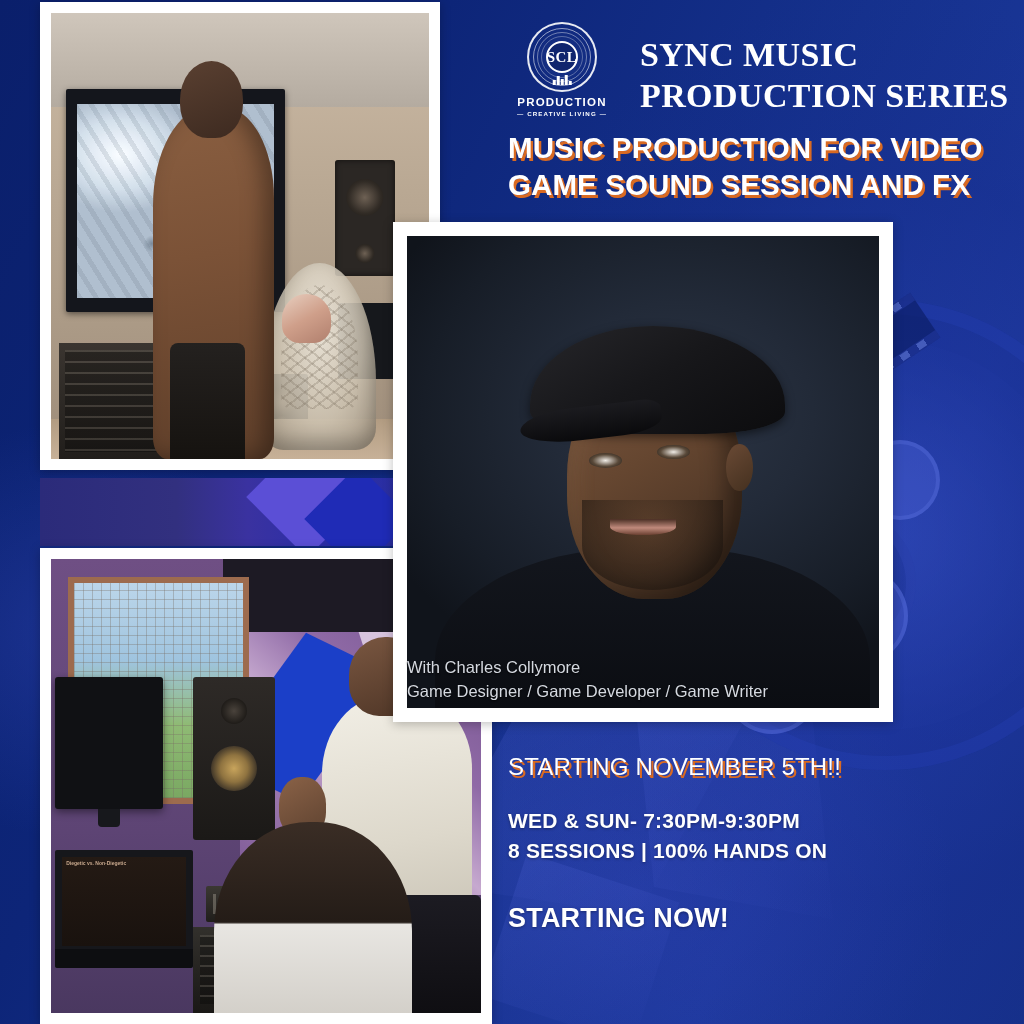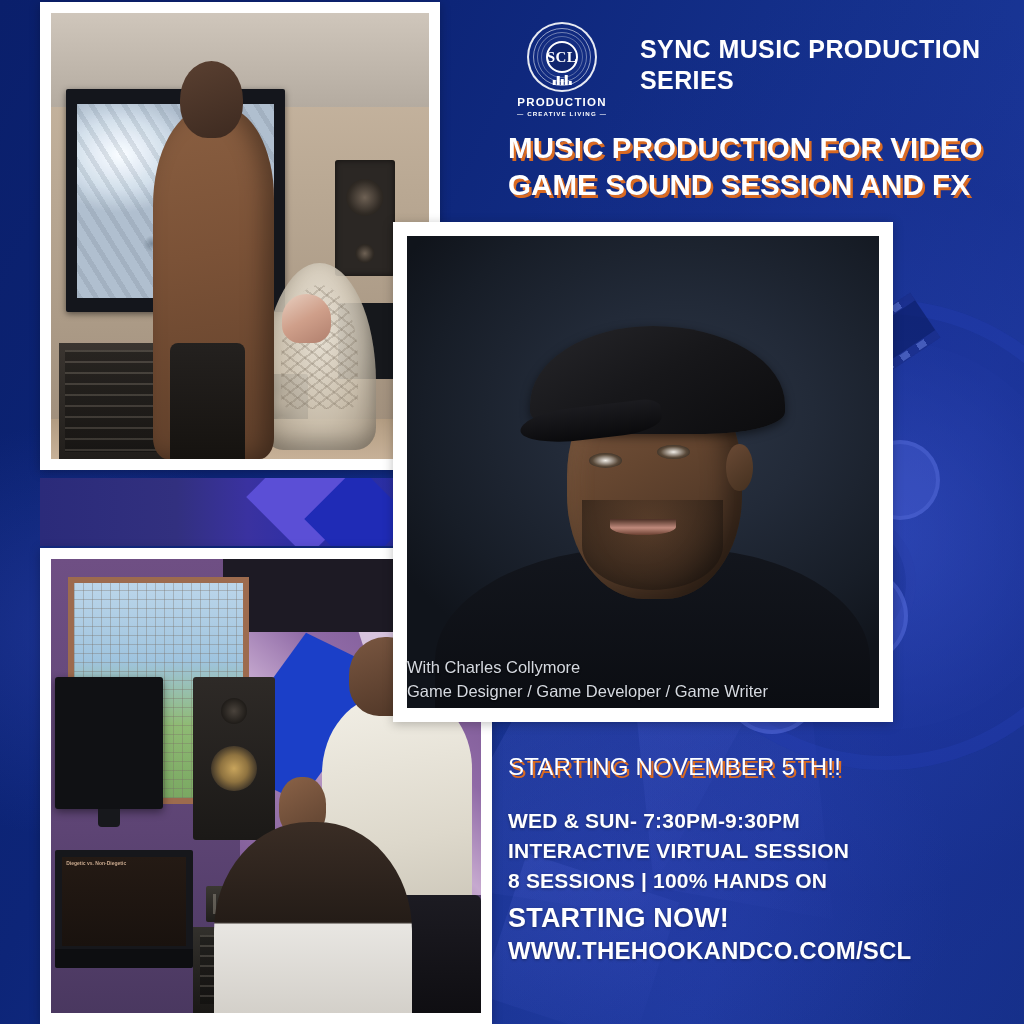--- a/index.html
+++ b/index.html
@@ -404,23 +404,24 @@
   }
   .logo-bars i { display:block; width:2.5px; background:#fff; }
   .logo-name {
     color:#fff; font-size:11.5px; font-weight:bold; letter-spacing:1.2px;
   }
   .logo-sub {
     color:#fff; font-size:6.2px; font-weight:bold; letter-spacing:1.1px; margin-top:2px;
   }
 
   .series-title {
-    color:#ffffff; font-size:25px; font-weight:bold;
+    color:#ffffff; font-size:34px; font-weight:bold;
     letter-spacing:0.4px; line-height:1.22; padding-top:16px;
     max-width:372px;
+    font-family:Liberation Serif, serif;
   }
 
   .headline {
     position:absolute; left:508px; top:130px; width:500px;
     font-size:29.5px; font-weight:bold; line-height:1.24;
     color:#ffffff; letter-spacing:0.1px;
     text-shadow:2.5px 2.5px 0 #d96a22;
   }
 
   .start-line {
@@ -550,22 +551,20 @@
     </div>
     <div class="series-title">SYNC MUSIC PRODUCTION SERIES</div>
   </div>
 
   <div class="headline">MUSIC PRODUCTION FOR VIDEO GAME SOUND SESSION AND FX</div>
 
   <div class="start-line">STARTING NOVEMBER 5TH!!</div>
 
   <div class="details">
     <span class="ln">WED &amp; SUN- 7:30PM-9:30PM</span>
-    <span class="ln">INTERACTIVE VIRTUAL SESSION</span>
     <span class="ln">8 SESSIONS | 100% HANDS ON</span>
   </div>
 
   <div class="cta">
     <div class="cta-main">STARTING NOW!</div>
-    <div class="cta-url">WWW.THEHOOKANDCO.COM/SCL</div>
   </div>
 
 </div>
 
 </body></html>

